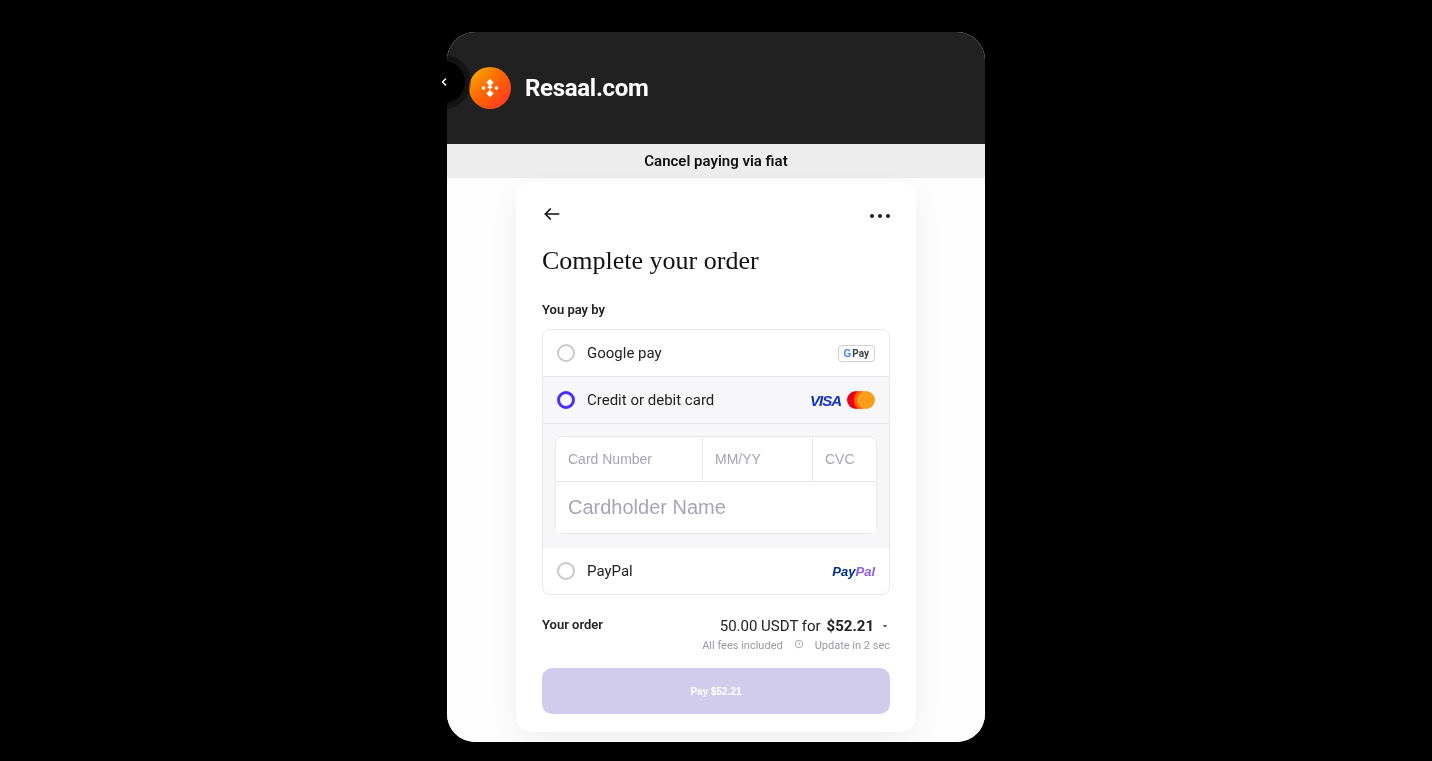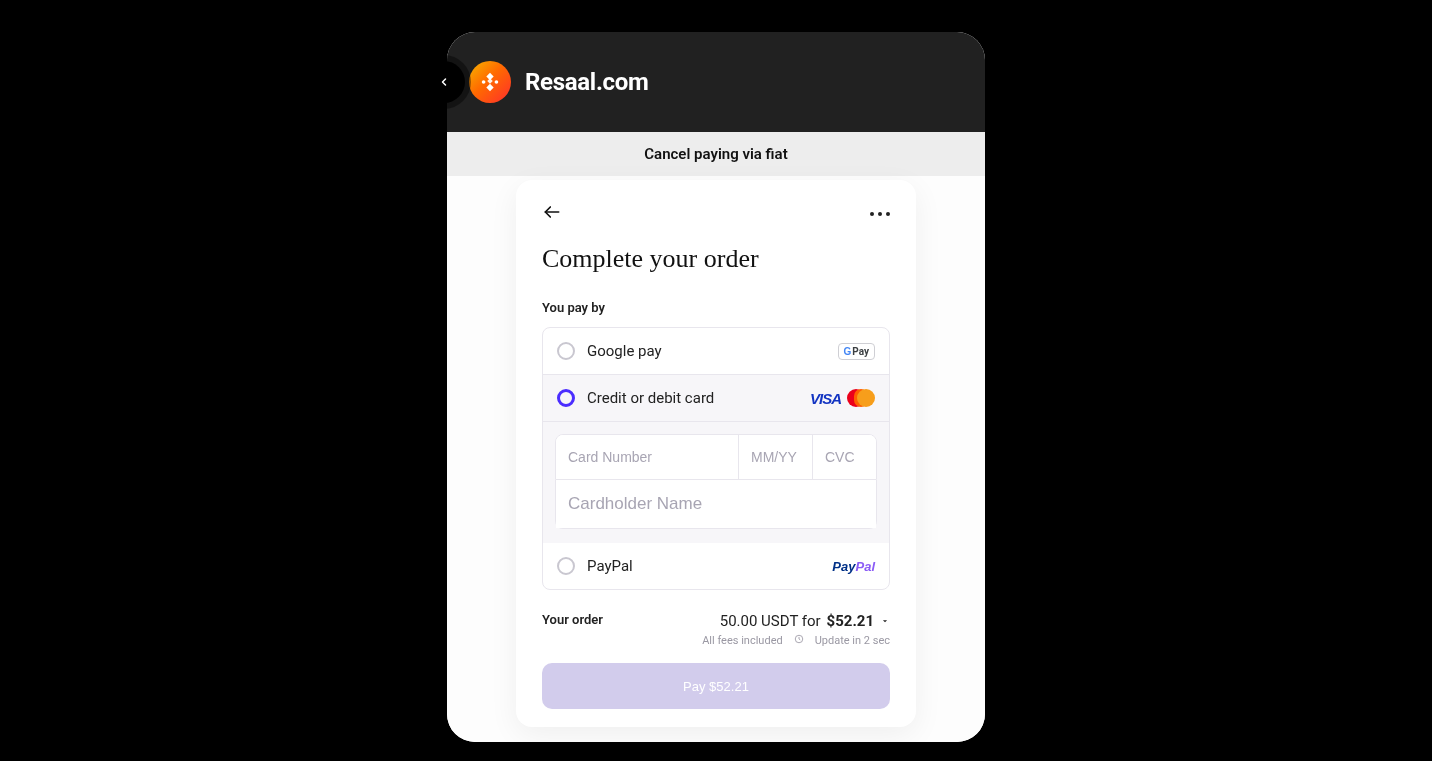--- a/index.html
+++ b/index.html
@@ -12,21 +12,21 @@
     width: 538px;
     height: 710px;
     background: #fff;
     border-radius: 28px;
     overflow: hidden;
     display: flex;
     flex-direction: column;
   }
 
   .window-header {
-    height: 100px;
+    height: 112px;
     background: #212121;
     display: flex;
     align-items: center;
     padding-left: 22px;
     gap: 14px;
   }
 
   .brand-logo {
     width: 42px; height: 42px;
     border-radius: 50%;
@@ -47,21 +47,21 @@
     top: 61px;
     width: 42px; height: 42px;
     border-radius: 50%;
     background: #000;
     display: flex; align-items: center; justify-content: center;
     cursor: pointer;
     box-shadow: 0 0 0 6px rgba(0,0,0,0.4);
   }
 
   .cancel-bar {
-    height: 44px;
+    height: 34px;
     background: #ededed;
     display: flex; align-items: center; justify-content: center;
     font-size: 15px;
     font-weight: 600;
     color: #111;
     cursor: pointer;
   }
 
   .card-area {
     flex: 1;
@@ -175,20 +175,21 @@
     background: #f7f6f9;
     padding: 12px 12px 14px 12px;
   }
 
   .field-row {
     display: flex;
     background: #fff;
     border: 1px solid #e8e6ed;
     border-radius: 8px 8px 0 0;
     overflow: hidden;
+    gap: 36px;
   }
   .field-row input {
     border: none; outline: none;
     padding: 14px 12px;
     font-size: 14px;
     color: #555;
     width: 100%;
   }
   .field-row input::placeholder { color: #a8a5b3; }
   .field-cardnum { flex: 1; }
@@ -197,21 +198,21 @@
 
   .field-name {
     background: #fff;
     border: 1px solid #e8e6ed;
     border-top: none;
     border-radius: 0 0 8px 8px;
   }
   .field-name input {
     border: none; outline: none;
     padding: 14px 12px;
-    font-size: 17px;
+    font-size: 20px;
     width: 100%;
   }
   .field-name input::placeholder { color: #a8a5b3; }
 
   .paypal-logo {
     font-weight: 800;
     font-style: italic;
     font-size: 13px;
     font-family: Arial, sans-serif;
   }
@@ -234,22 +235,22 @@
   }
 
   .pay-button {
     margin-top: 16px;
     width: 100%;
     height: 46px;
     border: none;
     border-radius: 10px;
     background: #d2ccec;
     color: #fff;
-    font-size: 13px;
-    font-weight: 400;
+    font-size: 10px;
+    font-weight: 700;
     cursor: pointer;
   }
 
   .chev-down { display: inline-block; }
 </style>
 </head>
 <body>
 
 <div class="app-window">
 

